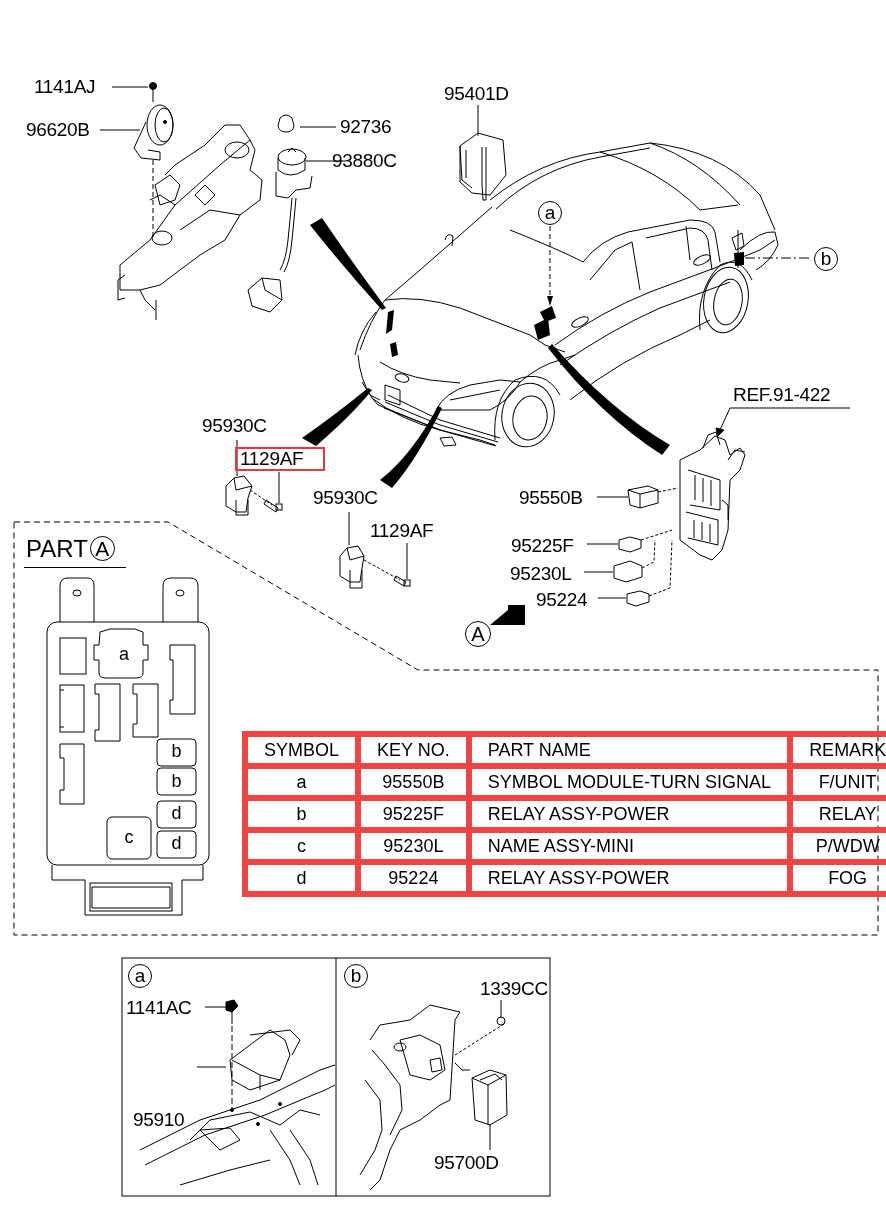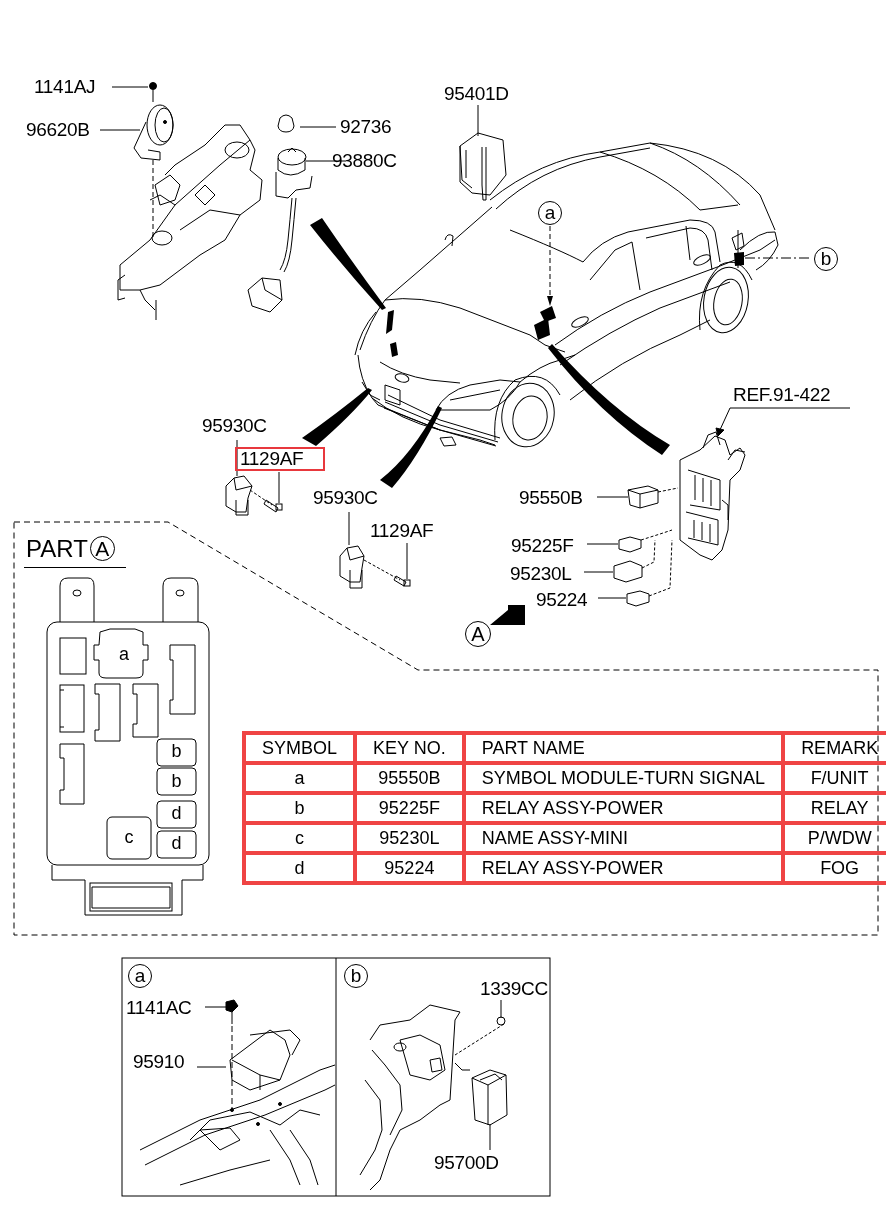--- a/index.html
+++ b/index.html
@@ -4,21 +4,21 @@
 <style>
   html, body { margin: 0; padding: 0; background: #ffffff; }
   body { width: 886px; height: 1211px; position: relative; overflow: hidden;
          font-family: "Liberation Sans", sans-serif; color: #000; }
   #stage { position: absolute; left: 0; top: 0; width: 886px; height: 1087px; }
   .lbl { position: absolute; font-size: 19px; line-height: 20px; white-space: nowrap; letter-spacing: -0.3px; }
   .hl { position: absolute; left: 235px; top: 447px; width: 90px; height: 24px;
         border: 2px solid #e8383d; box-sizing: border-box; }
   table.parts { position: absolute; left: 242px; top: 731px; border-collapse: collapse;
                 font-size: 18px; }
-  table.parts td { border: 4px solid #ef4444; height: 26px; padding: 0 16px; line-height: 26px; white-space: nowrap; }
+  table.parts td { border: 6px solid #ef4444; height: 26px; padding: 0 16px; line-height: 26px; white-space: nowrap; }
   .c1 { width: 86px; text-align: center; }
   .c2 { width: 80px; text-align: center; }
   .c3 { width: 316px; text-align: left; }
   .c4 { width: 103px; text-align: center; }
   .circle-tag { position: absolute; width: 24px; height: 24px; border: 1px solid #000; border-radius: 50%;
                 text-align: center; line-height: 22px; font-size: 19px; background: #fff; box-sizing: border-box; }
   .view-title { position: absolute; left: 26px; top: 536px; font-size: 24px; line-height: 26px; }
   .view-underline { position: absolute; left: 24px; top: 567px; width: 102px; height: 1px; background: #000; }
   .box-lbl { position: absolute; font-size: 18px; text-align: center; }
 </style>
@@ -352,16 +352,16 @@
       <td class="c2">95224</td>
       <td class="c3">RELAY ASSY-POWER</td>
       <td class="c4">FOG</td>
     </tr>
   </tbody>
     </table>
 
   <div class="circle-tag" style="left:128px;top:964px">a</div>
   <div class="circle-tag" style="left:344px;top:964px">b</div>
   <div class="lbl" style="left:126px;top:998px">1141AC</div>
-  <div class="lbl" style="left:133px;top:1052px">95910</div>
+  <div class="lbl" style="left:133px;top:1110px">95910</div>
   <div class="lbl" style="left:480px;top:979px">1339CC</div>
   <div class="lbl" style="left:434px;top:1153px">95700D</div>
 </div>
 
 </body></html>

